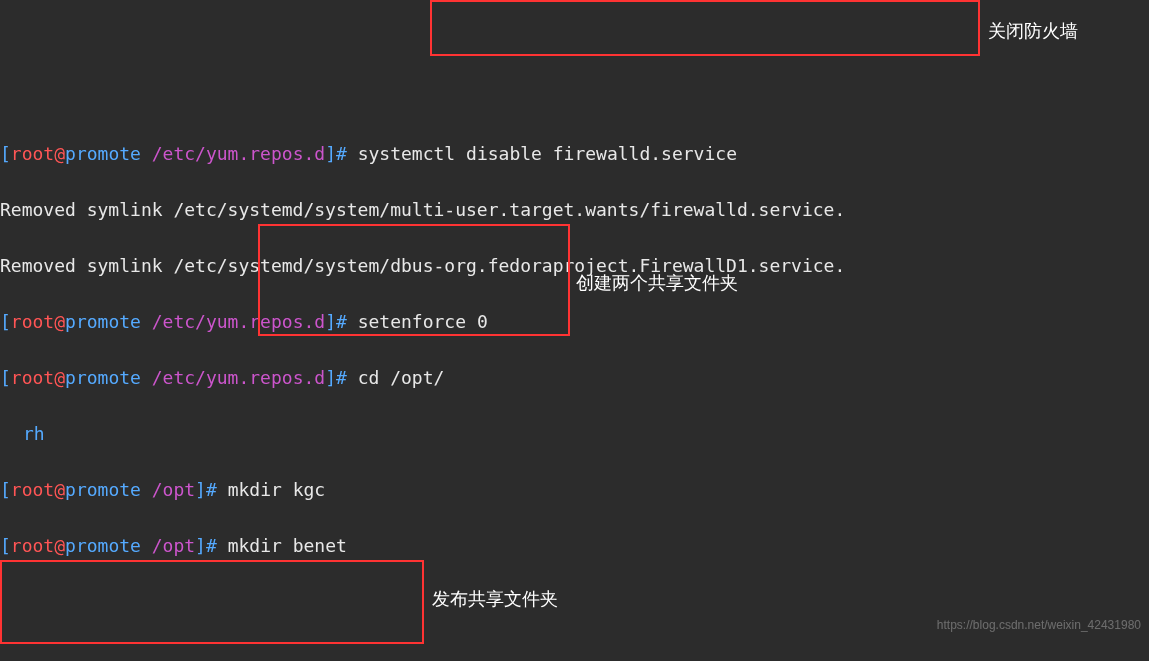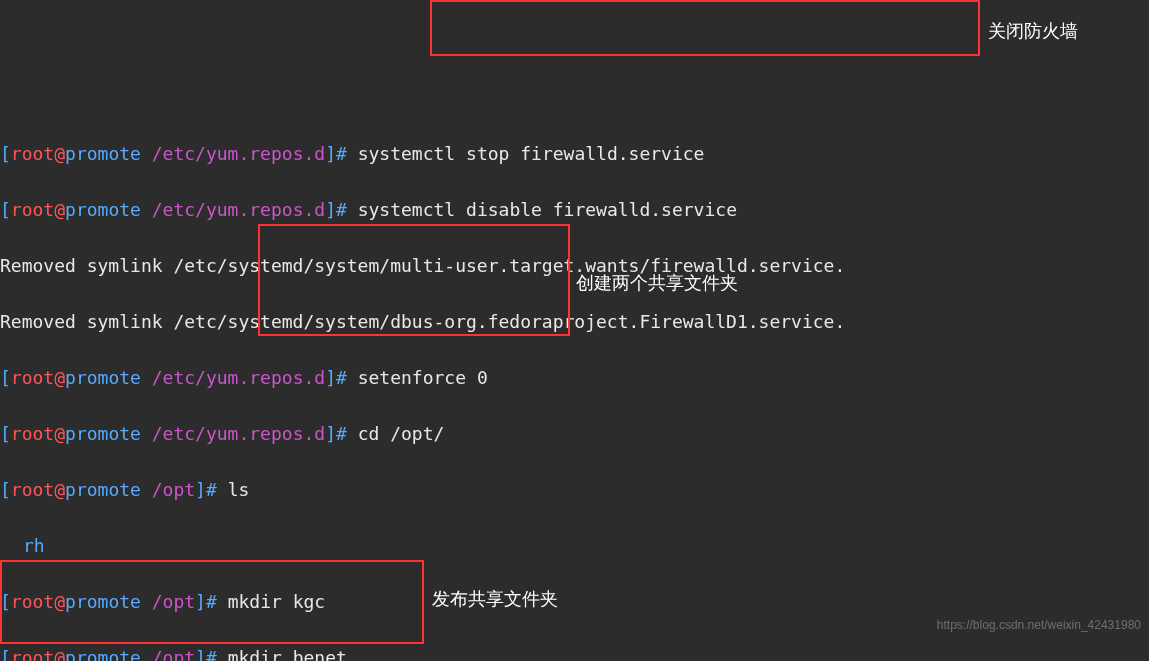--- a/index.html
+++ b/index.html
@@ -29,27 +29,25 @@
   .box-red { position: absolute; border: 2px solid #ff3333; pointer-events: none; }
   .annot { position: absolute; color: #ffffff; font-family: Liberation Mono, monospace; font-size: 18px; }
   .watermark { position: absolute; right: 8px; bottom: 22px; color: rgba(230,230,230,0.35); font-size: 12px; font-family: Arial, sans-serif; }
 </style>
 </head>
 <body>
 
 
 
 <div class="term">
-<span class="line"><span class="bracket">[</span><span class="user">root</span><span class="at">@</span><span class="host">promote</span> <span class="path">/etc/yum.repos.d</span><span class="bracket">]</span><span class="hash"># </span><span class="cmd">systemctl stop firewalld.service</span></span>
 <span class="line"><span class="bracket">[</span><span class="user">root</span><span class="at">@</span><span class="host">promote</span> <span class="path">/etc/yum.repos.d</span><span class="bracket">]</span><span class="hash"># </span><span class="cmd">systemctl disable firewalld.service</span></span>
 <span class="line out">Removed symlink /etc/systemd/system/multi-user.target.wants/firewalld.service.</span>
 <span class="line out">Removed symlink /etc/systemd/system/dbus-org.fedoraproject.FirewallD1.service.</span>
 <span class="line"><span class="bracket">[</span><span class="user">root</span><span class="at">@</span><span class="host">promote</span> <span class="path">/etc/yum.repos.d</span><span class="bracket">]</span><span class="hash"># </span><span class="cmd">setenforce 0</span></span>
 <span class="line"><span class="bracket">[</span><span class="user">root</span><span class="at">@</span><span class="host">promote</span> <span class="path">/etc/yum.repos.d</span><span class="bracket">]</span><span class="hash"># </span><span class="cmd">cd /opt/</span></span>
-<span class="line"><span class="bracket">[</span><span class="user">root</span><span class="at">@</span><span class="host">promote</span> <span class="path">/opt</span><span class="bracket">]</span><span class="hash"># </span><span class="cmd">ls</span></span>
 <span class="line"><span class="dir-blue">rh</span></span>
 <span class="line"><span class="bracket">[</span><span class="user">root</span><span class="at">@</span><span class="host">promote</span> <span class="path">/opt</span><span class="bracket">]</span><span class="hash"># </span><span class="cmd">mkdir kgc</span></span>
 <span class="line"><span class="bracket">[</span><span class="user">root</span><span class="at">@</span><span class="host">promote</span> <span class="path">/opt</span><span class="bracket">]</span><span class="hash"># </span><span class="cmd">mkdir benet</span></span>
 
 
 
 
 
 
 

